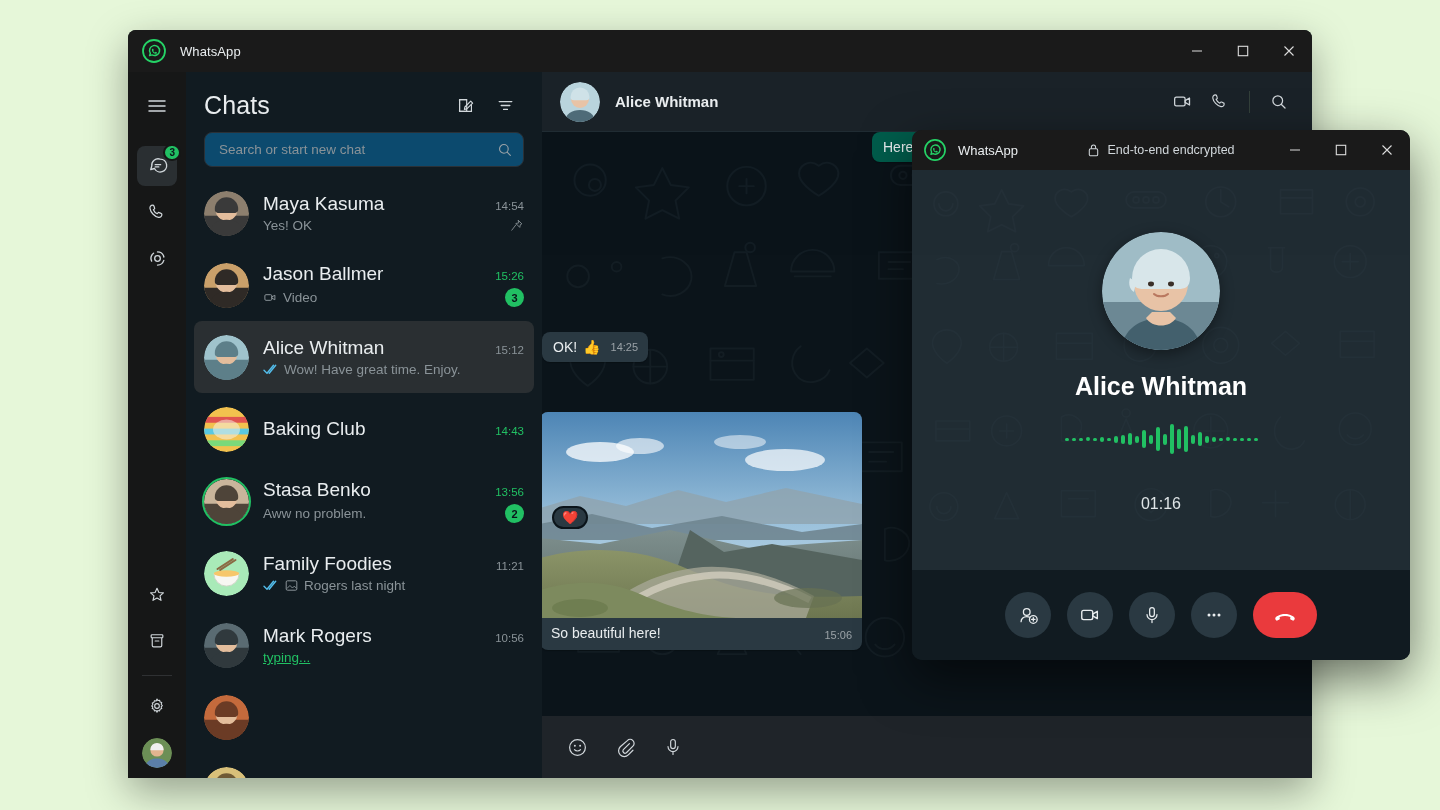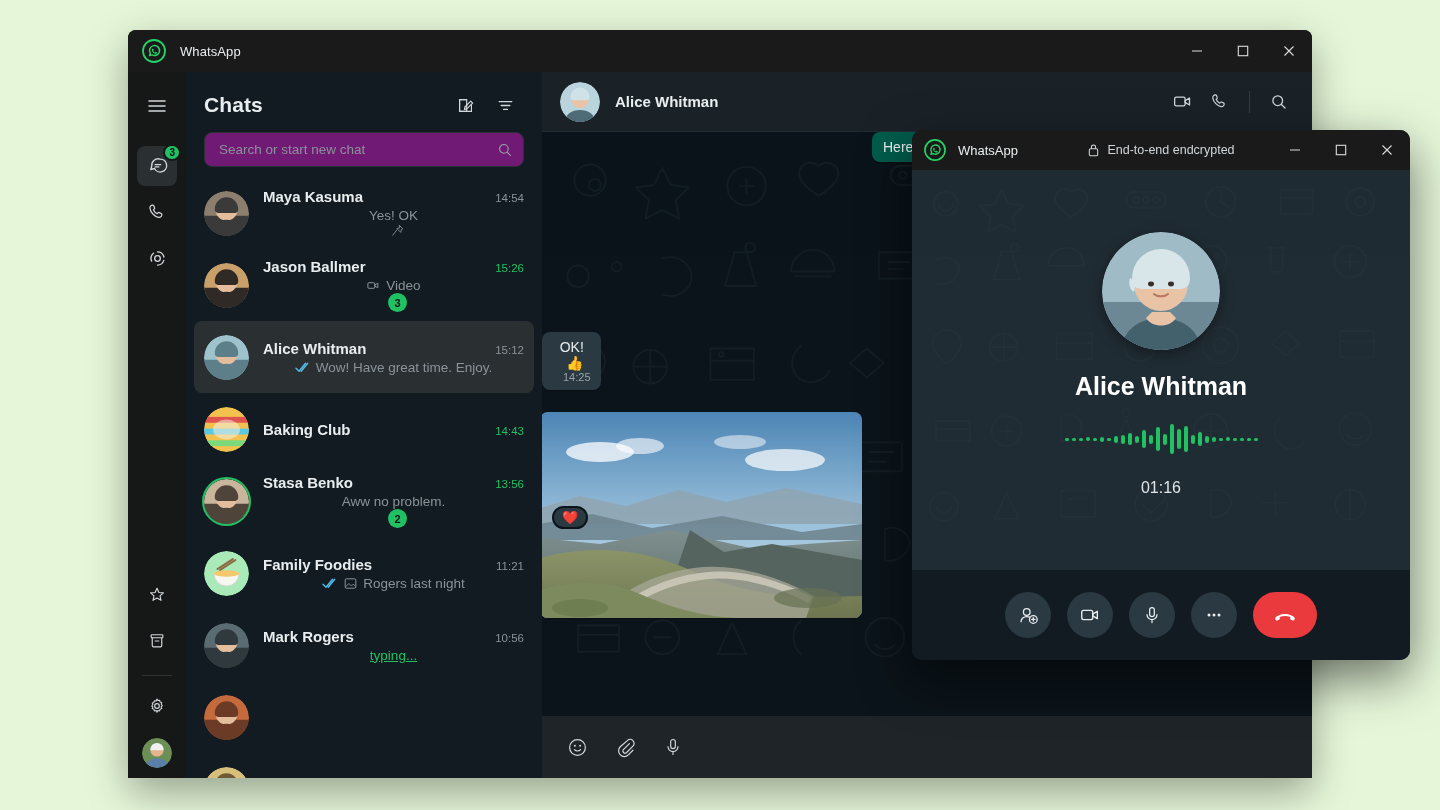--- a/index.html
+++ b/index.html
@@ -73,56 +73,56 @@
 
   
   .listpane {
     width: 356px; flex: 0 0 356px; background: #111b21;
     display: flex; flex-direction: column;
   }
   .list-head {
     display: flex; align-items: center; justify-content: space-between;
     padding: 16px 20px 10px 18px;
   }
-  .list-head h1 { color: #e9edef; font-size: 21px; font-weight: bold; letter-spacing: .1px; }
+  .list-head h1 { color: #e9edef; font-size: 25px; font-weight: normal; letter-spacing: .1px; }
   .list-head-actions { display: flex; gap: 6px; }
   .icon-btn {
     width: 34px; height: 34px; border-radius: 50%;
     display: flex; align-items: center; justify-content: center; color: #d1d7db;
   }
 
   .searchwrap { padding: 0 18px 10px; }
   .searchbox {
-    height: 35px; background: #701a75; border: 1px solid #2a3137;
+    height: 35px; background: #0c4a6e; border: 1px solid #2a3137;
     border-radius: 8px; display: flex; align-items: center;
     padding: 0 10px 0 14px;
   }
   .searchbox .ph { flex: 1; color: #8a9398; font-size: 13.5px; }
   .searchbox .si { color: #9aa2a7; display: flex; }
 
   .chatlist { flex: 1; overflow: hidden; padding: 0 8px; }
   .chat-row {
     display: flex; align-items: center; height: 72px;
     padding: 0 10px; border-radius: 8px; position: relative;
   }
   .chat-row.selected { background: #2a2f32; }
   .chat-row .avatar {
     width: 45px; height: 45px; border-radius: 50%; flex: 0 0 45px;
     overflow: hidden; position: relative;
   }
   .chat-row .avatar.ring { box-shadow: 0 0 0 2px #21c063; }
   .chat-main { flex: 1; min-width: 0; margin-left: 14px; }
   .chat-top { display: flex; align-items: baseline; }
   .chat-name {
-    color: #e9edef; font-size: 15px; font-weight: bold; flex: 1;
+    color: #e9edef; font-size: 19px; font-weight: normal; flex: 1;
     white-space: nowrap; overflow: hidden; text-overflow: ellipsis;
   }
   .chat-time { font-size: 11.5px; color: #8a9398; margin-left: 8px; }
   .chat-time.green { color: #21c063; }
-  .chat-bot { display: flex; align-items: center; margin-top: 3px; flex-direction: column; }
+  .chat-bot { display: flex; align-items: center; margin-top: 3px; }
   .chat-msg {
     color: #8a9398; font-size: 13.5px; flex: 1;
     white-space: nowrap; overflow: hidden; text-overflow: ellipsis;
     display: flex; align-items: center; gap: 5px;
   }
   .chat-msg.typing { color: #21c063; text-decoration: underline; }
   .chat-meta { display: flex; align-items: center; gap: 6px; margin-left: 8px; }
   .unread {
     min-width: 19px; height: 19px; padding: 0 5px; background: #21c063;
     color: #0b141a; font-size: 11px; font-weight: bold; border-radius: 10px;
@@ -153,21 +153,21 @@
     padding: 7px 10px 7px 11px; box-shadow: 0 1px 1px rgba(0,0,0,.22);
     display: inline-block;
   }
   .bubble .t { font-size: 11px; color: #9aa2a7; margin-left: 10px; }
   .bubble.in  { background: #2a3942; }
   .bubble.out { background: #005c4b; }
   .bubble.out .t { color: #9ec9bb; }
 
   .b-here { left: 330px; top: 0px; background: #005c4b; border-radius: 8px 8px 8px 8px;
             white-space: nowrap; overflow: hidden; width: 62px; }
-  .b-ok { left: 0px; top: 200px; display: flex; align-items: center; flex-direction: column; }
+  .b-ok { left: 0px; top: 200px; display: flex; align-items: center; }
 
   .imgcard {
     position: absolute; left: -2px; top: 280px; width: 322px;
     background: #2a3942; border-radius: 8px; overflow: hidden;
     box-shadow: 0 1px 1px rgba(0,0,0,.22);
   }
   .imgcard .photo { width: 322px; height: 206px; display: block; }
   .imgcard .cap {
     display: flex; align-items: flex-end; justify-content: space-between;
     padding: 7px 10px 9px 11px;
@@ -223,21 +223,21 @@
     width: 118px; height: 118px; border-radius: 50%; overflow: hidden;
     margin-top: 62px; position: relative; z-index: 1;
     box-shadow: 0 4px 14px rgba(0,0,0,.4);
   }
   .call-name {
     color: #ffffff; font-size: 25px; font-weight: bold; margin-top: 22px;
     position: relative; z-index: 1;
   }
   .wave { margin-top: 22px; position: relative; z-index: 1; display: flex; align-items: center; gap: 3px; height: 32px; }
   .wave i { display: block; width: 4px; background: #21c063; border-radius: 2px; }
-  .call-timer { color: #dfe5e7; font-size: 16px; margin-top: 24px; position: relative; z-index: 1; }
+  .call-timer { color: #dfe5e7; font-size: 16px; margin-top: 40px; position: relative; z-index: 1; }
 
   .call-controls {
     height: 90px; background: #111b21; display: flex; align-items: center;
     justify-content: center; gap: 16px;
   }
   .cbtn {
     width: 46px; height: 46px; border-radius: 50%; background: #2a3942;
     display: flex; align-items: center; justify-content: center; color: #e9edef;
   }
   .cbtn.end { width: 64px; height: 46px; border-radius: 23px; background: #ea3a3d; }
@@ -845,20 +845,24 @@
                 <path d="M0 112l52-10 60 14 70-12 80 16 60-8v16H0z" fill="#6f8590" opacity=".9"></path>
                 <path d="M0 126l60 6 70-14 80 18 112-8v78H0z" fill="url(#mtn)"></path>
                 <path d="M150 118l34 22 48-8 90 16v58H120z" fill="#55645f"></path>
                 <path d="M0 146c60-16 110-6 150 12 42 18 78 30 172 26v22H0z" fill="url(#grass)"></path>
                 <path d="M58 206c20-26 54-44 96-50 36-5 80 6 120 28l-8 22z" fill="#a8a898" opacity=".75"></path>
                 <path d="M72 206c22-22 56-38 92-42 34-4 72 6 106 24" fill="none" stroke="#cfcabb" stroke-width="7" opacity=".85"></path>
                 <path d="M0 178c40-12 72-8 100 4 30 13 58 22 96 24H0z" fill="#7d8a5e"></path>
                 <ellipse cx="40" cy="196" rx="28" ry="9" fill="#6b7a4e" opacity=".8"></ellipse>
                 <ellipse cx="268" cy="186" rx="34" ry="10" fill="#667152" opacity=".7"></ellipse>
               </svg>
+              <div class="cap">
+                <span class="txt">So beautiful here!</span>
+                <span class="t">15:06</span>
+              </div>
             </div>
             <div class="reaction">❤️</div>
 
             <div class="bubble out b-wow">
               <span>Wow! Have great time. Enjoy.</span>
               <span class="t">
                 <span>15:12</span>
                 <span style="color:#53bdeb;display:flex">
                   <svg width="15" height="11" viewBox="0 0 16 11">
                     <path d="M1 6.2l3 3 6.5-8M6.2 9.2l6.5-8" fill="none" stroke="currentColor" stroke-width="1.4" stroke-linecap="round" stroke-linejoin="round"></path>

